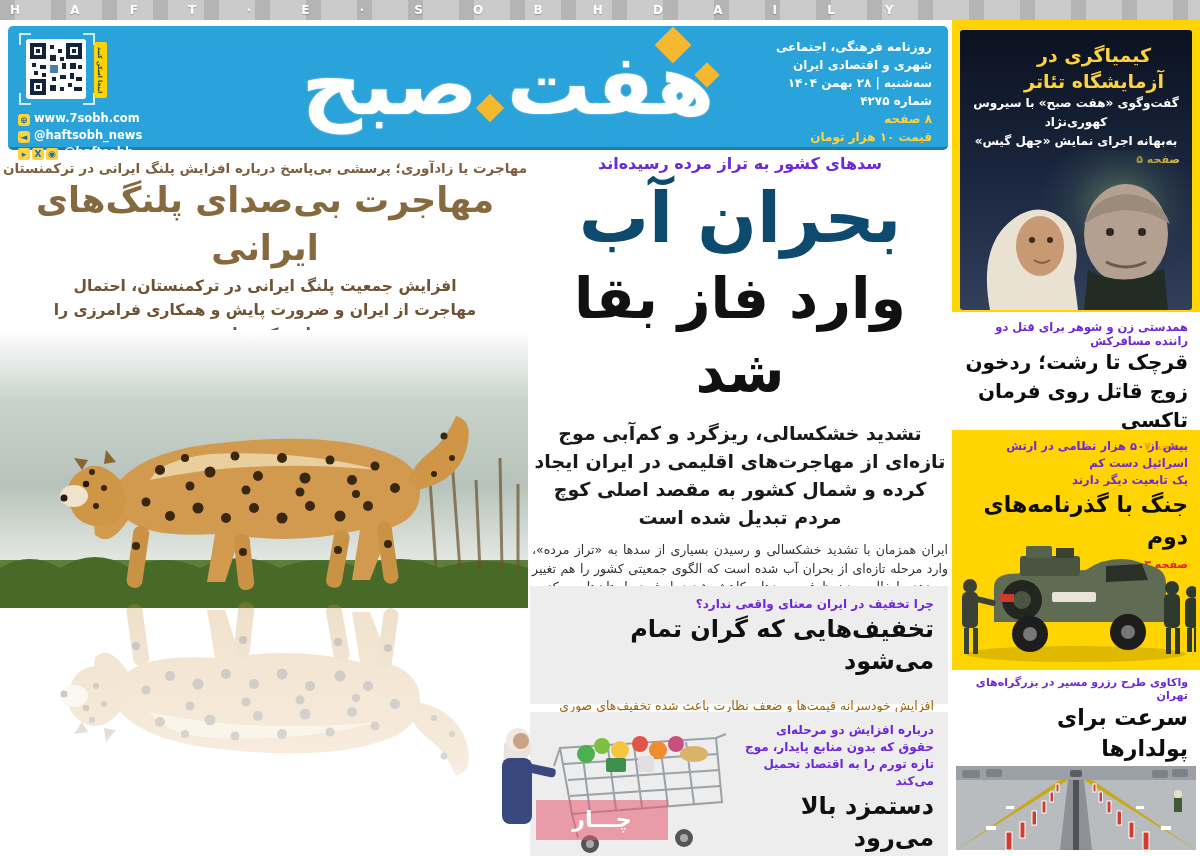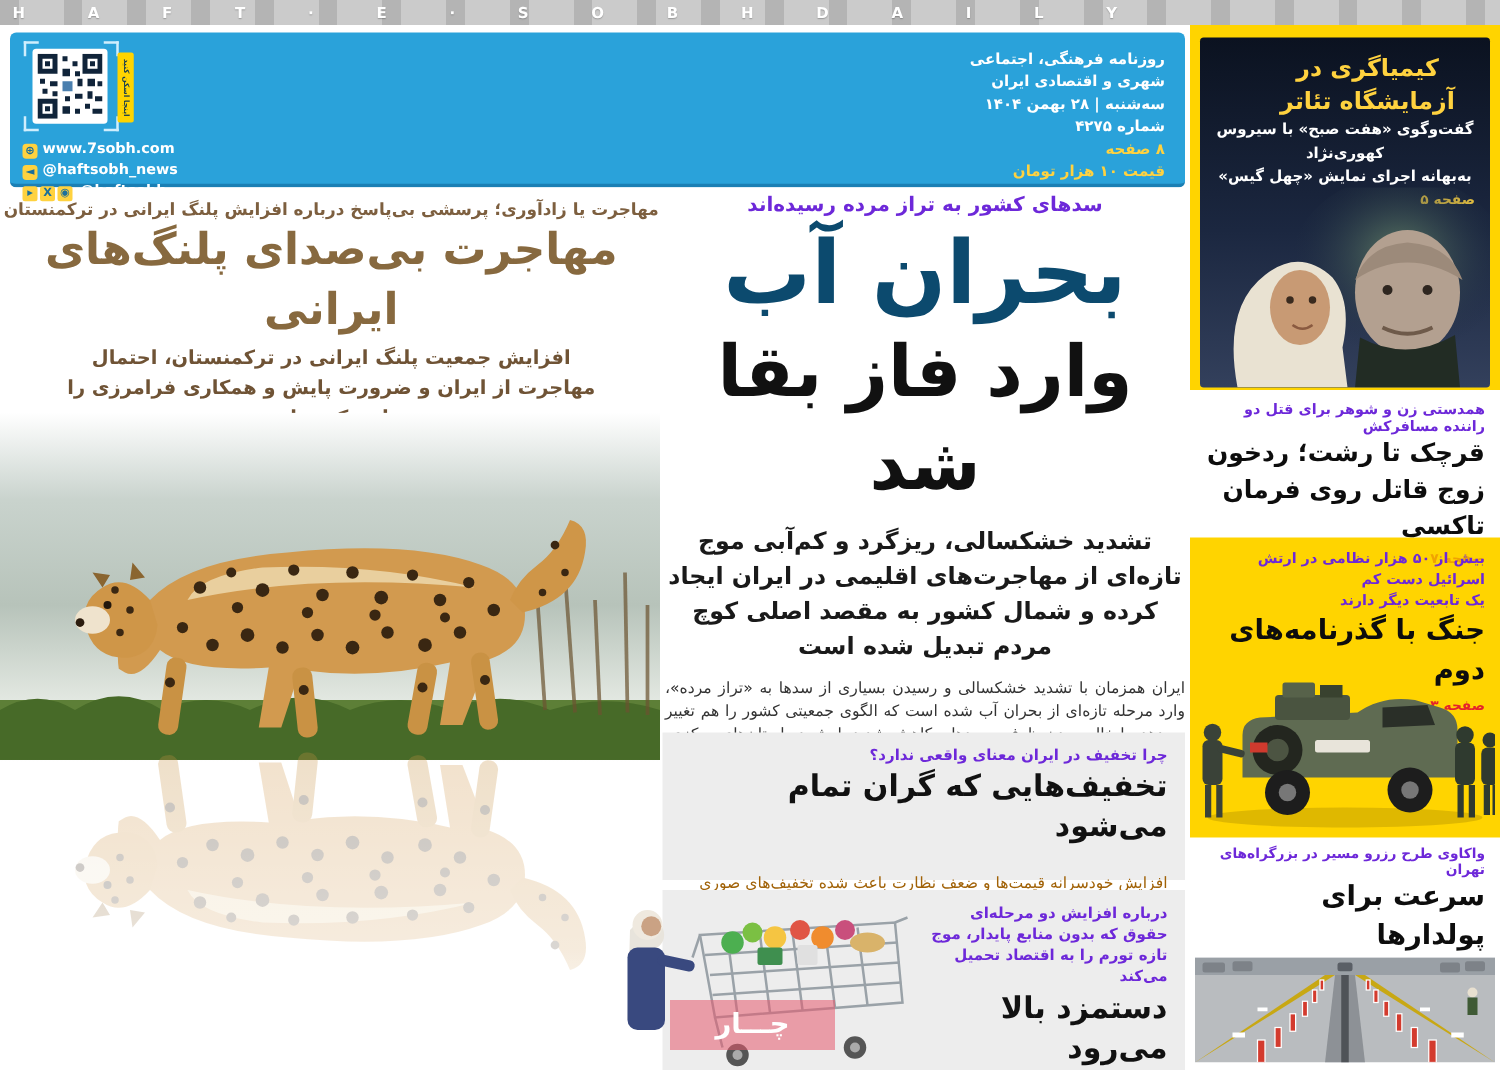--- a/index.html
+++ b/index.html
@@ -147,20 +147,26 @@
           <rect x="38" y="40" width="4" height="4" fill="#10243a"></rect>
             <rect x="44" y="44" width="8" height="4" fill="#10243a"></rect>
         </svg>
       </div>
       <div class="qr-tag">اینجا اسکن کنید</div>
     </div>
     <div class="social">
       <div><span class="ic">⊕</span><span>www.7sobh.com</span></div>
       <div><span class="ic">◄</span><span>@haftsobh_news</span></div>
       <div><span class="ic sq">▸</span><span class="ic sq">X</span><span class="ic sq">◉</span> <span>@haftsobh</span></div>
+    </div>
+    <div class="logo">
+      <span class="dia d1"></span>
+      <span class="dia d2"></span>
+      <span class="dia d3"></span>
+      <div class="cal rtl">هفت صبح</div>
     </div>
     <div class="mastinfo">
       <div>روزنامه فرهنگی، اجتماعی</div>
       <div>شهری و اقتصادی ایران</div>
       <div>سه‌شنبه | ۲۸ بهمن ۱۴۰۴</div>
       <div>شماره ۴۲۷۵</div>
       <div class="yl">۸ صفحه</div>
       <div class="yl">قیمت ۱۰ هزار تومان</div>
     </div>
   </div>

